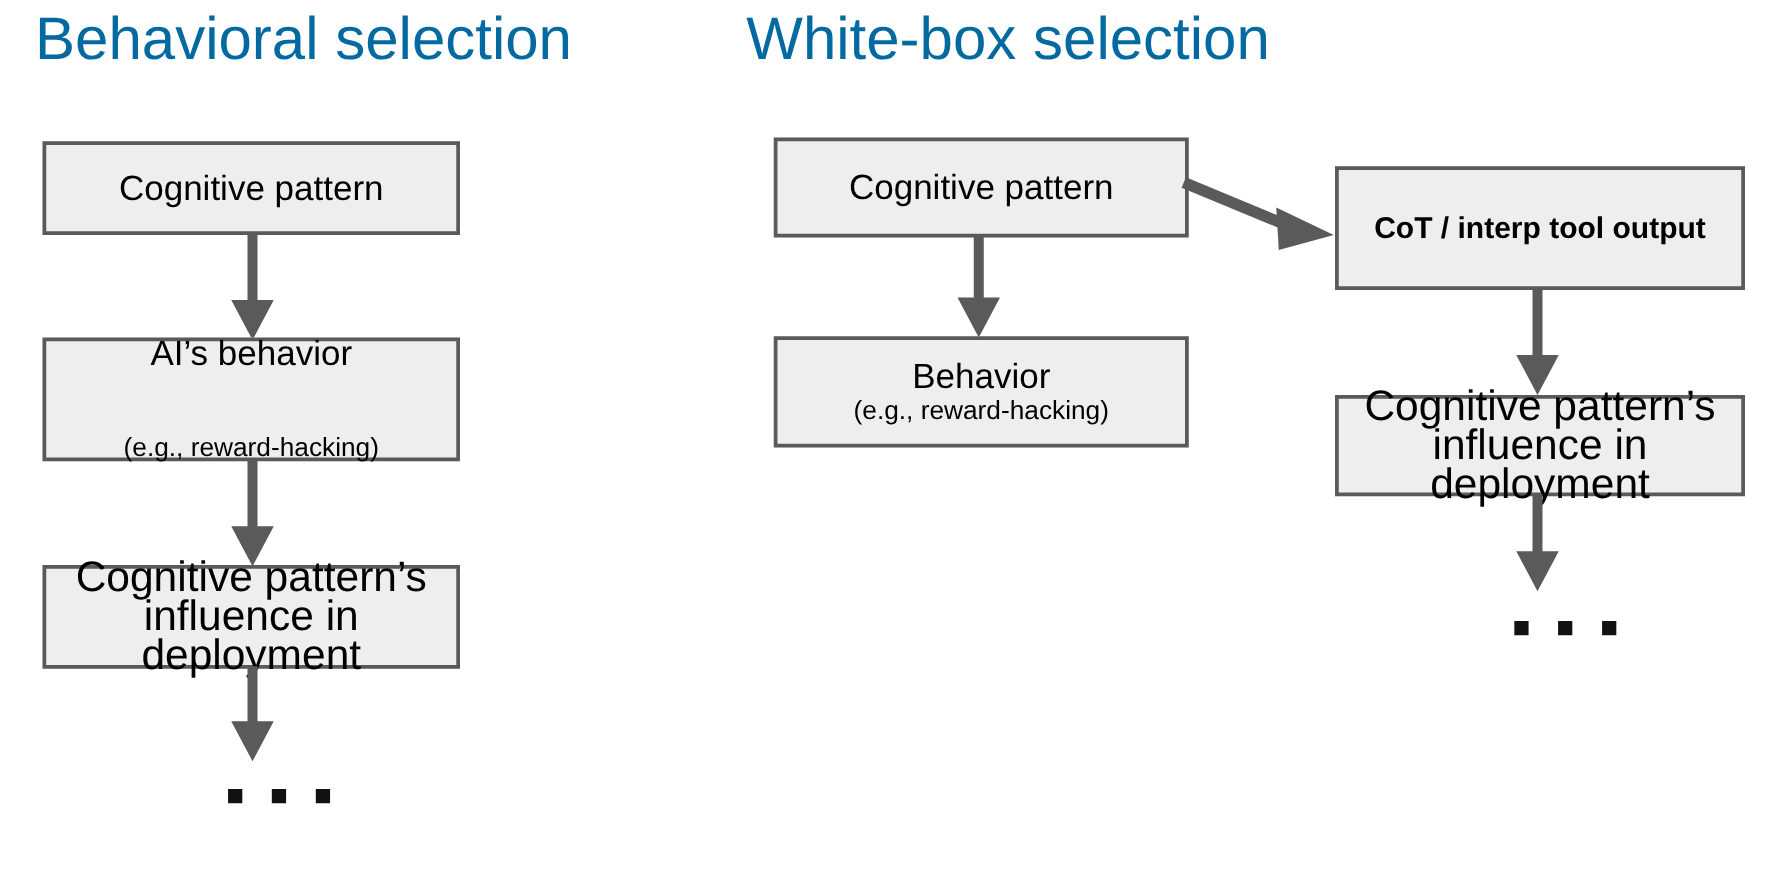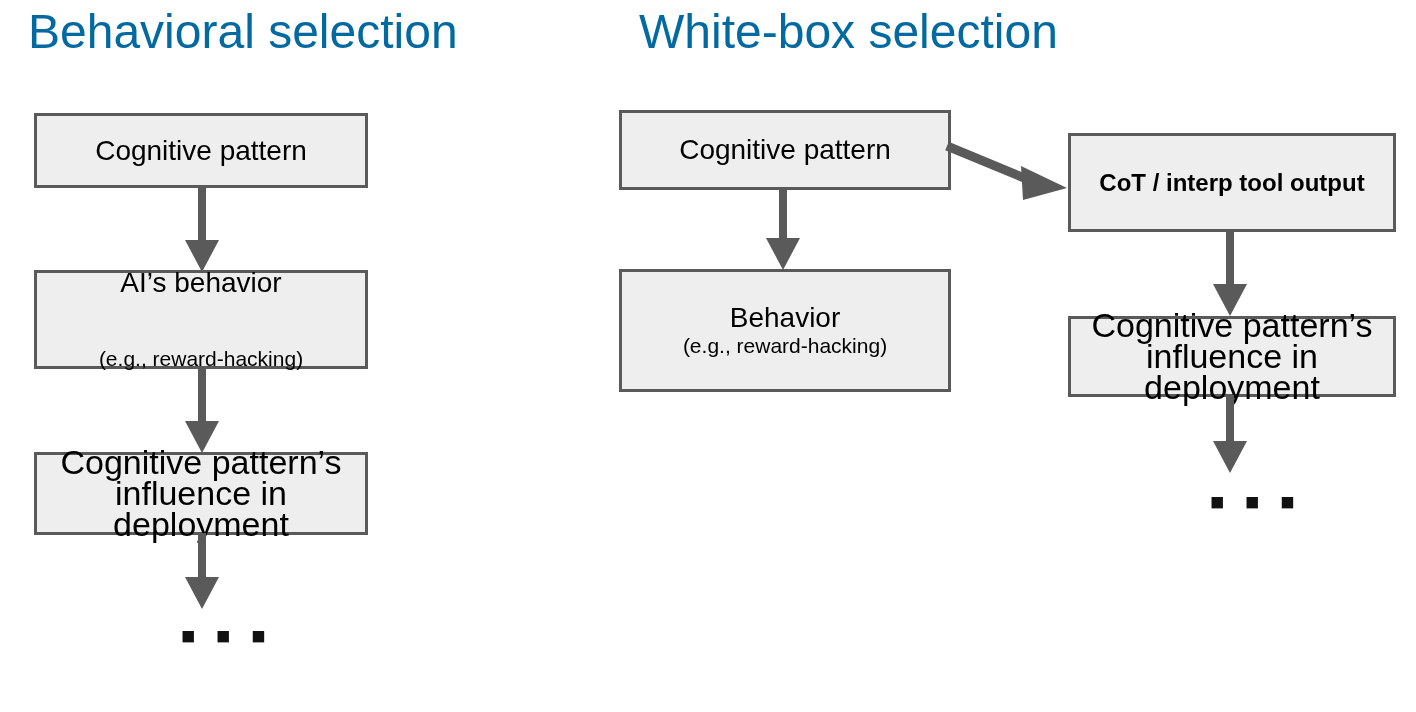--- a/index.html
+++ b/index.html
@@ -105,36 +105,36 @@
     <div class="multi">Cognitive pattern’s</div>
     <div class="multi">influence in deployment</div>
   </div>
 
   <svg class="arrow-svg" style="left:172px; top:533px;" width="64" height="78">
     <path d="M26,0 L34,0 L34,44 L47,44 L30,76 L13,44 L26,44 Z" fill="#5a5a5a"></path>
   </svg>
 
   <div class="ellipsis" style="left:180px; top:612px;">▪ ▪ ▪</div>
 
-  <div class="col-title" style="left:639px; top:10px;">White-box selection</div>
+  <div class="col-title" style="left:597px; top:10px;">White-box selection</div>
 
   <div class="node" style="left:619px; top:110px; width:332px; height:80px;">
     <div class="line1">Cognitive pattern</div>
   </div>
 
   <svg class="arrow-svg" style="left:945px; top:140px;" width="130" height="70">
     <path d="M2,6 L84,40 L84,40" stroke="#5a5a5a" stroke-width="9" fill="none"></path>
     <path d="M122,48 L76,26 L78,60 Z" fill="#5a5a5a"></path>
   </svg>
 
   <svg class="arrow-svg" style="left:753px; top:188px;" width="64" height="84">
     <path d="M26,0 L34,0 L34,50 L47,50 L30,82 L13,50 L26,50 Z" fill="#5a5a5a"></path>
   </svg>
 
-  <div class="node" style="left:619px; top:269px; width:332px; height:123px;">
+  <div class="node" style="left:619px; top:269px; width:332px; height:89px;">
     <div class="line1">Behavior</div>
     <div class="line2">(e.g., reward-hacking)</div>
   </div>
 
   <div class="node" style="left:1068px; top:133px; width:328px; height:99px;gap:23px;">
     <div class="line1 bold">CoT / interp tool output</div>
   </div>
 
   <svg class="arrow-svg" style="left:1200px; top:230px;" width="64" height="88">
     <path d="M26,0 L34,0 L34,54 L47,54 L30,86 L13,54 L26,54 Z" fill="#5a5a5a"></path>

